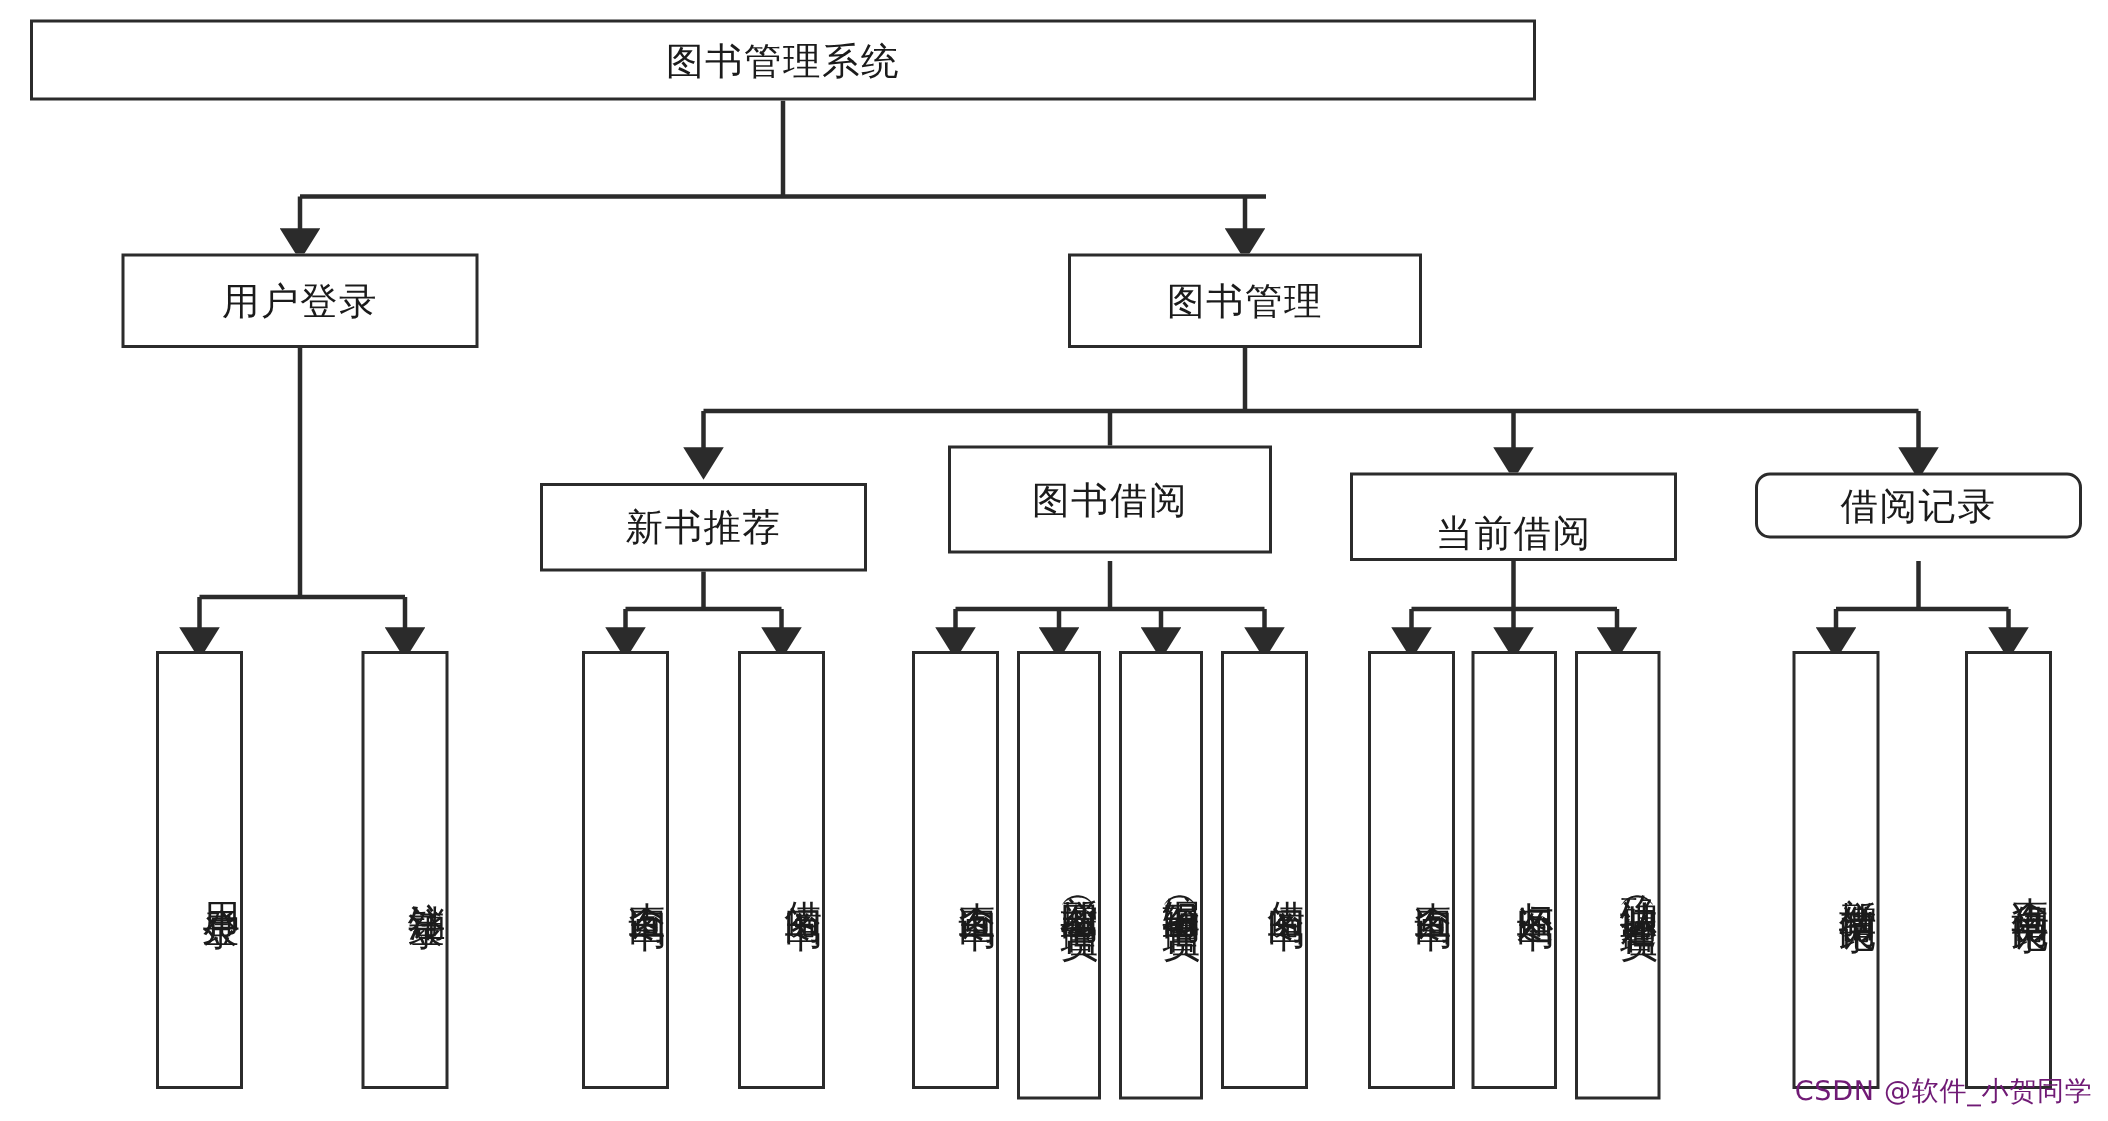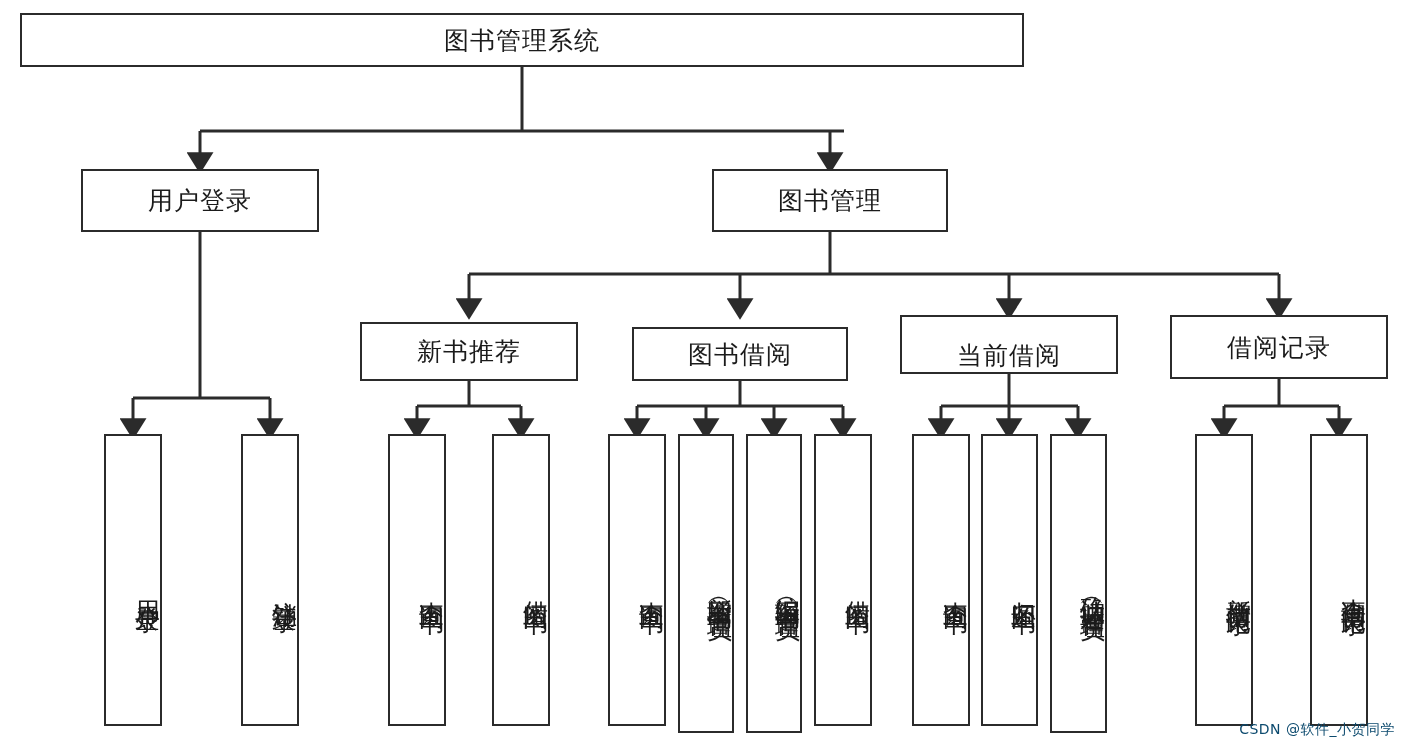--- a/index.html
+++ b/index.html
@@ -52,22 +52,22 @@
     line-height: 1.05;
   }
   .node-label {
     display: block;
     white-space: nowrap;
   }
   #watermark {
     position: absolute;
     right: 10px;
     bottom: 8px;
-    font-size: 14px;
-    color: #0c4a6e;
+    font-size: 18px;
+    color: #701a75;
     letter-spacing: 0.5px;
     z-index: 5;
     white-space: nowrap;
     margin-left: 36px;
   }
 </style>
 </head>
 <body>
 
 <div id="diagram-root">
@@ -129,27 +129,27 @@
   <div class="node horizontal" style="left:81px; top:169px; width:238px; height:63px;">
     <span class="node-label">用户登录</span>
   </div>
   <div class="node horizontal" style="left:712px; top:169px; width:236px; height:63px;font-family:Liberation Serif, serif;">
     <span class="node-label">图书管理</span>
   </div>
 
   <div class="node horizontal" style="left:360px; top:322px; width:218px; height:59px;">
     <span class="node-label">新书推荐</span>
   </div>
-  <div class="node horizontal" style="left:632px; top:327px; width:216px; height:54px;">
+  <div class="node horizontal" style="left:632px; top:297px; width:216px; height:72px;">
     <span class="node-label">图书借阅</span>
   </div>
   <div class="node horizontal" style="left:900px; top:315px; width:218px; height:59px;align-items:flex-end;">
     <span class="node-label">当前借阅</span>
   </div>
-  <div class="node horizontal" style="left:1170px; top:315px; width:218px; height:64px;">
+  <div class="node horizontal" style="left:1170px; top:315px; width:218px; height:44px;border-radius:10px;">
     <span class="node-label">借阅记录</span>
   </div>
 
   <div class="node vertical" style="left:104px; top:434px; width:58px; height:292px;">
     <span class="node-label">用户登录</span>
   </div>
   <div class="node vertical" style="left:241px; top:434px; width:58px; height:292px;">
     <span class="node-label">注销登录</span>
   </div>
 

